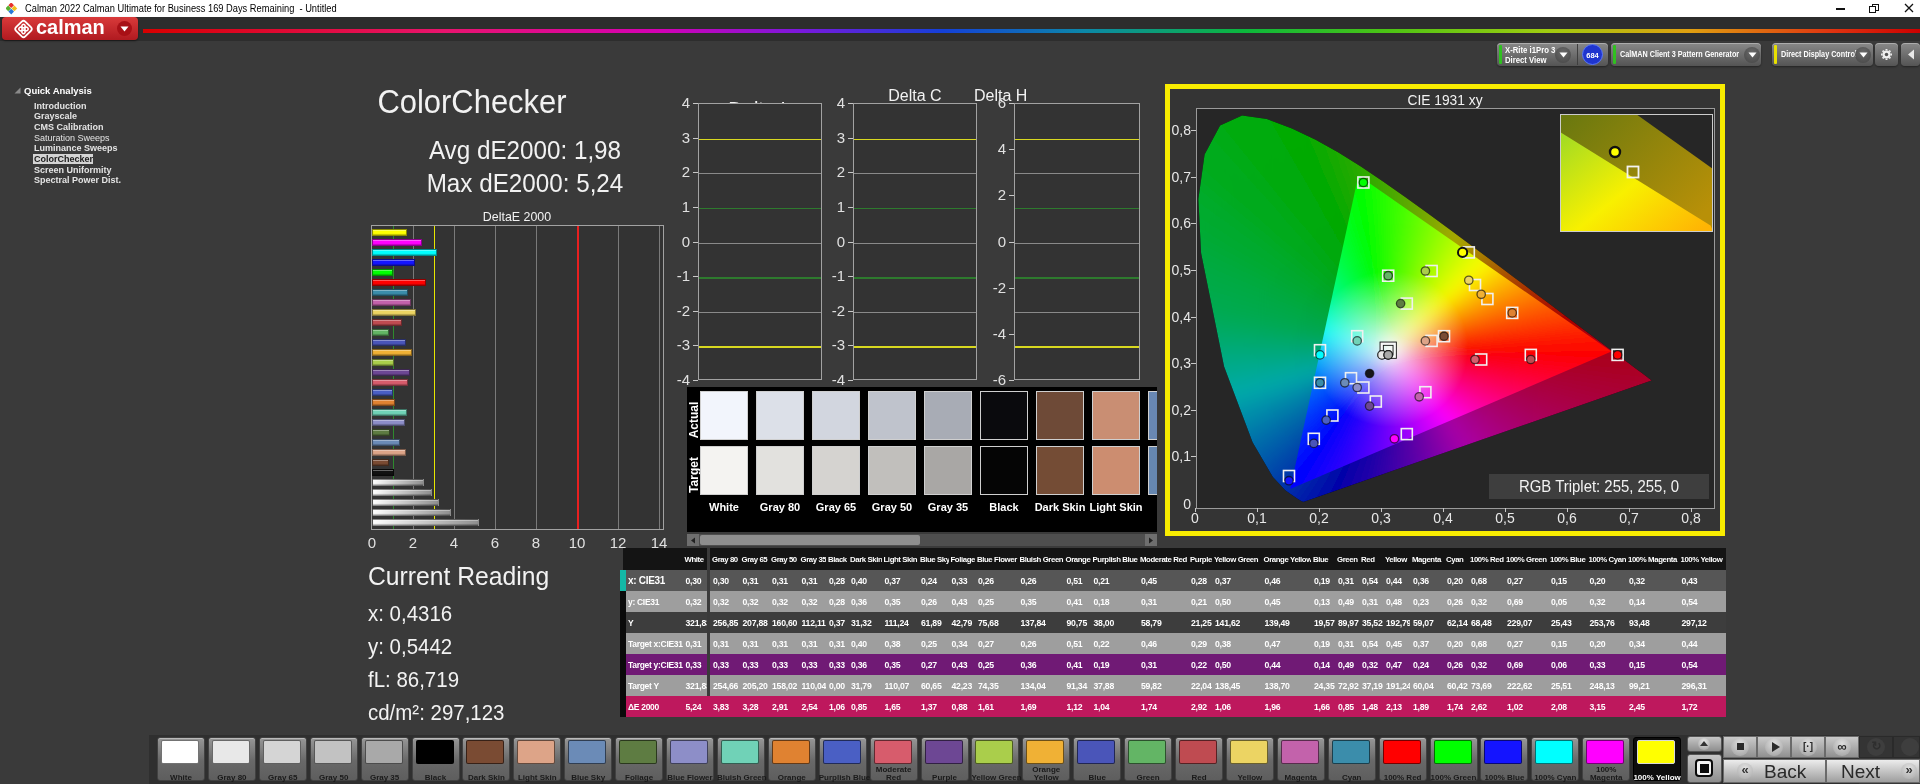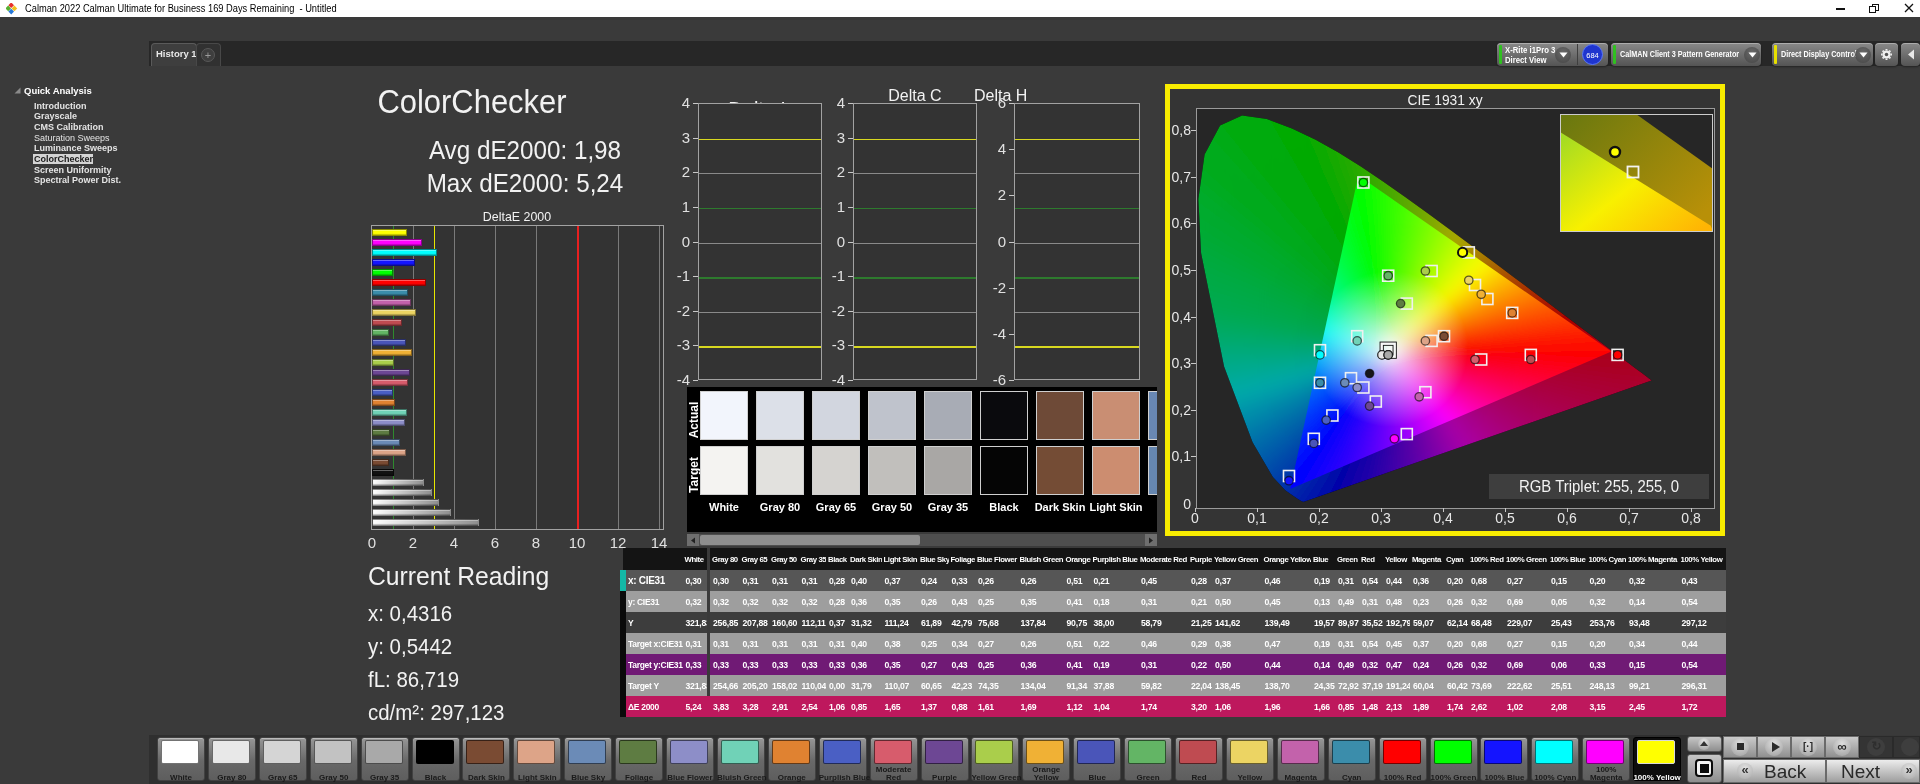--- a/index.html
+++ b/index.html
@@ -37,36 +37,48 @@
       <rect x="6.4" y="3.4" width="4" height="4" fill="#f0c020" transform="rotate(45 8.4 5.4)"></rect>
       <rect x="3.2" y="6.6" width="4" height="4" fill="#2878d8" transform="rotate(45 5.2 8.6)"></rect>
     </svg>
     <div class="abs" id="titletx">Calman 2022 Calman Ultimate for Business 169 Days Remaining&nbsp; - Untitled</div>
     <div class="abs" style="left:1836px;top:8px;width:9px;height:1.5px;background:#111"></div>
     <div class="abs" style="left:1872px;top:4px;width:7px;height:7px;border:1px solid #111;background:#fff"></div>
     <div class="abs" style="left:1869px;top:6px;width:7px;height:7px;border:1px solid #111;background:#fff"></div>
     <svg class="abs" style="left:1904px;top:3px" width="10" height="10" viewBox="0 0 10 10">
       <path d="M1 1 L9 9 M9 1 L1 9" stroke="#111" stroke-width="1.3"></path>
     </svg>
-    <div class="abs" id="tabband">
-      <div class="abs tab" style="left:2px;top:2px;width:46px;height:23px;background:#3e3e3e;border:1px solid #5a5a5a;border-bottom:none"></div>
-      <div class="abs" style="left:7px;top:7px;font-size:9.5px;font-weight:bold;color:#e8e8e8">History 1</div>
-      <div class="abs tab" style="left:47px;top:2px;width:25px;height:23px;background:#313131;border:1px solid #484848;border-bottom:none"></div>
-      <div class="abs" style="left:52px;top:7px;width:14px;height:14px;border-radius:50%;background:#3e3e3e;border:1px solid #585858;color:#9a9a9a;font-size:11px;line-height:12px;text-align:center">+</div>
+    <div class="abs" id="hdr">
+      <div class="abs" id="logo"></div>
+      <svg class="abs" style="left:13px;top:2px" width="21" height="20" viewBox="0 0 21 20">
+        <g transform="rotate(45 10.5 10)" stroke="#fff" fill="none">
+          <rect x="4" y="3.5" width="13" height="13" rx="2.5" stroke-width="1.8"></rect>
+          <rect x="6.8" y="6.3" width="3.2" height="3.2" rx="1.2" stroke-width="1.5"></rect>
+          <rect x="11.0" y="6.3" width="3.2" height="3.2" rx="1.2" stroke-width="1.5"></rect>
+          <rect x="6.8" y="10.5" width="3.2" height="3.2" rx="1.2" stroke-width="1.5"></rect>
+          <rect x="11.0" y="10.5" width="3.2" height="3.2" rx="1.2" stroke-width="1.5"></rect>
+        </g>
+      </svg>
+      <div class="abs" id="logotx">calman</div>
+      <div class="abs" style="left:117px;top:4px;width:15px;height:15px;border-radius:50%;background:#a81016"></div>
+      <svg class="abs" style="left:120px;top:9px" width="9" height="6" viewBox="0 0 9 6">
+        <path d="M0.5 0.5 L8.5 0.5 L4.5 5.5 Z" fill="#fff"></path>
+      </svg>
+      <div class="abs" id="rline"></div>
     </div>
     <div class="abs" style="left:1497px;top:43px;width:111px;height:23px;border-radius:4px;background:linear-gradient(#898989,#545454);box-shadow:inset 0 1px 0 rgba(255,255,255,.3),0 1px 2px rgba(0,0,0,.4)"></div>
     <div class="abs" style="left:1499px;top:45px;width:3px;height:19px;background:#30c020;border-radius:1px"></div>
     <div class="abs" style="left:1505px;top:45px;font-size:8.8px;font-weight:bold;color:#fff;line-height:10px;white-space:nowrap;transform:scaleX(0.88);transform-origin:0 0">X-Rite i1Pro 3<br>Direct View</div>
     <div class="abs" style="left:1555px;top:46.5px;width:16px;height:16px;border-radius:50%;background:radial-gradient(circle at 50% 35%,#6a6a6a,#454545)"></div>
     <svg class="abs" style="left:1559px;top:52px" width="9" height="6" viewBox="0 0 9 6">
       <path d="M0.5 0.5 L8.5 0.5 L4.5 5.5 Z" fill="#fff"></path>
     </svg>
     <div class="abs" style="left:1577px;top:44px;width:1px;height:21px;background:#3e3e3e"></div>
     <div class="abs" style="left:1582px;top:44px;width:21px;height:21px;border-radius:50%;background:#1f35cf;border:1.5px solid #5a78f8"></div>
-    <div class="abs" style="left:1582px;top:51px;width:21px;text-align:center;font-size:7.5px;font-weight:normal;color:#fff">684</div>
+    <div class="abs" style="left:1582px;top:51px;width:21px;text-align:center;font-size:7.5px;font-weight:bold;color:#fff">684</div>
     <div class="abs" style="left:1611px;top:43px;width:150px;height:23px;border-radius:4px;background:linear-gradient(#898989,#545454);box-shadow:inset 0 1px 0 rgba(255,255,255,.3),0 1px 2px rgba(0,0,0,.4)"></div>
     <div class="abs" style="left:1613px;top:45px;width:3px;height:19px;background:#30c020;border-radius:1px"></div>
     <div class="abs" style="left:1620px;top:49px;font-size:8.6px;font-weight:bold;color:#fff;white-space:nowrap;transform:scaleX(0.84);transform-origin:0 0">CalMAN Client 3 Pattern Generator</div>
     <div class="abs" style="left:1744px;top:46.5px;width:16px;height:16px;border-radius:50%;background:radial-gradient(circle at 50% 35%,#6a6a6a,#454545)"></div>
     <svg class="abs" style="left:1748px;top:52px" width="9" height="6" viewBox="0 0 9 6">
       <path d="M0.5 0.5 L8.5 0.5 L4.5 5.5 Z" fill="#fff"></path>
     </svg>
     <div class="abs" style="left:1772px;top:43px;width:101px;height:23px;border-radius:4px;background:linear-gradient(#898989,#545454);box-shadow:inset 0 1px 0 rgba(255,255,255,.3),0 1px 2px rgba(0,0,0,.4)"></div>
     <div class="abs" style="left:1774px;top:45px;width:3px;height:19px;background:#e8e000;border-radius:1px"></div>
     <div class="abs" style="left:1781px;top:49px;font-size:8.6px;font-weight:bold;color:#fff;white-space:nowrap;transform:scaleX(0.84);transform-origin:0 0">Direct Display Control</div>
@@ -560,21 +572,21 @@
             <td>1,06</td>
             <td>0,85</td>
             <td>1,65</td>
             <td>1,37</td>
             <td>0,88</td>
             <td>1,61</td>
             <td>1,69</td>
             <td>1,12</td>
             <td>1,04</td>
             <td>1,74</td>
-            <td>3,20</td>
+            <td>2,92</td>
             <td>1,06</td>
             <td>1,96</td>
             <td>1,66</td>
             <td>0,85</td>
             <td>1,48</td>
             <td>2,13</td>
             <td>1,89</td>
             <td>1,74</td>
             <td>2,62</td>
             <td>1,02</td>

